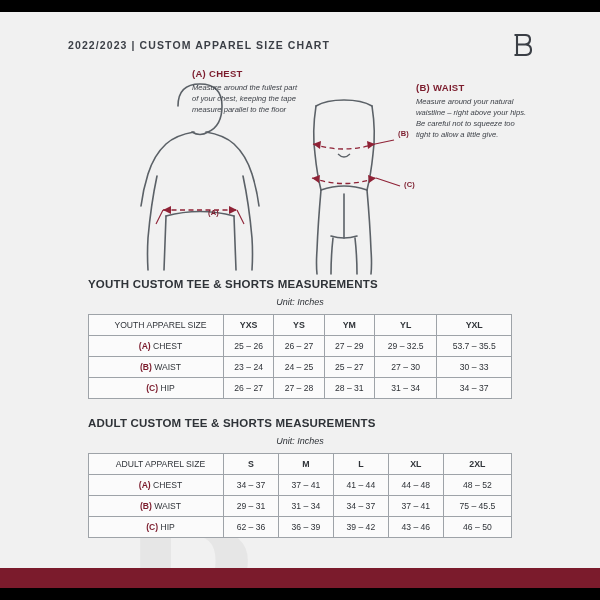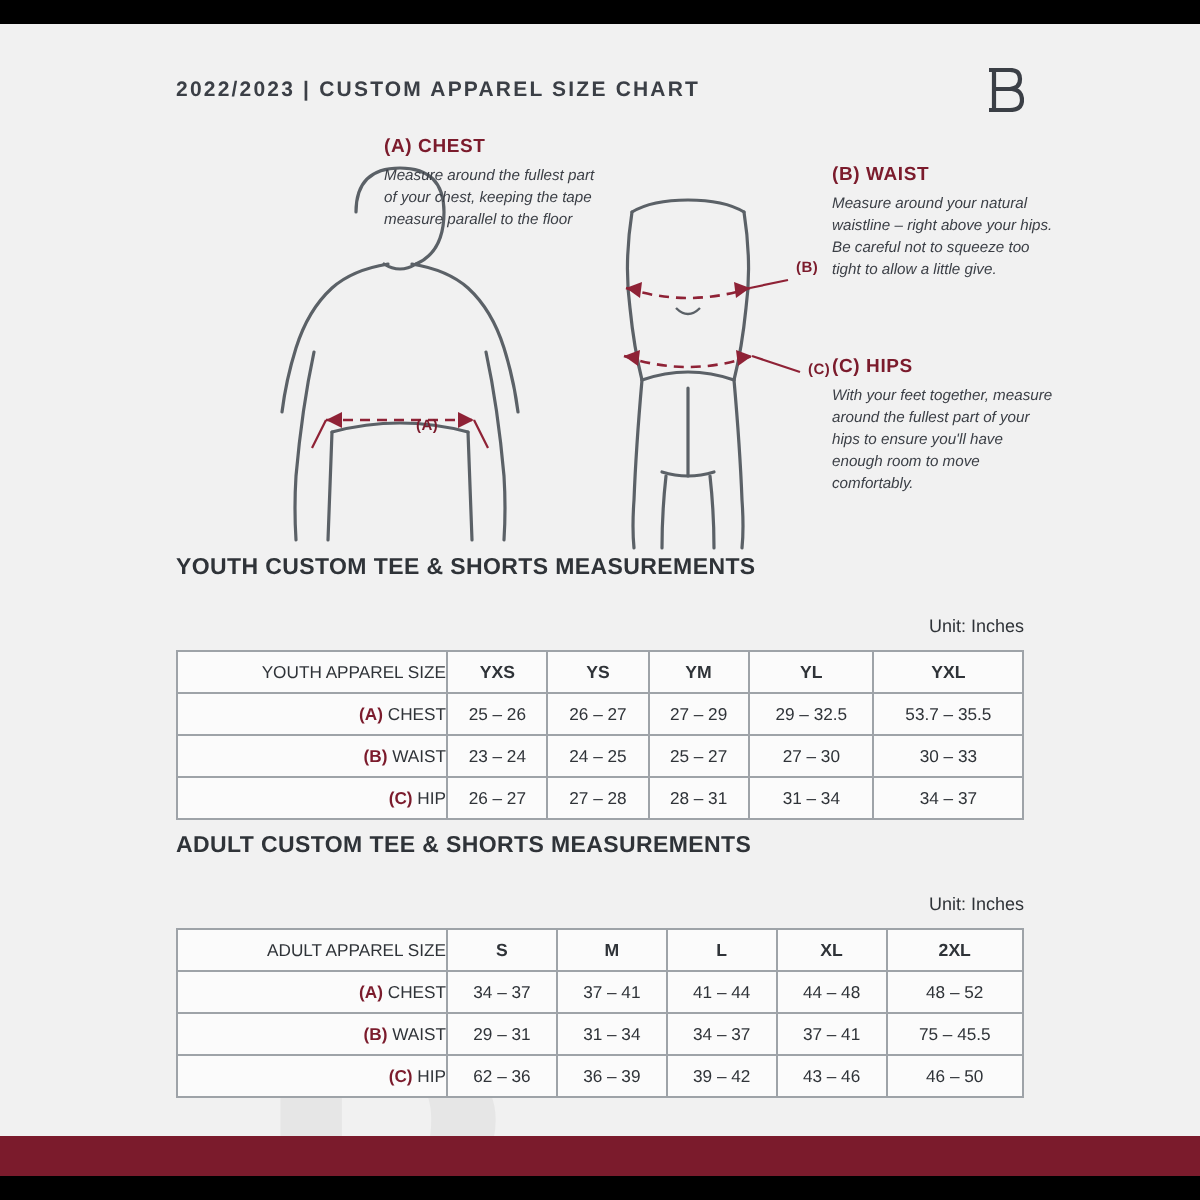--- a/index.html
+++ b/index.html
@@ -33,21 +33,21 @@
     letter-spacing: -6px;
     user-select: none;
   }
   
   .header {
     position: absolute;
     left: 0; top: 12px;
     width: 600px; height: 42px;
     display: flex;
     align-items: center;
-    padding: 0 88px;
+    padding: 0 68px;
     justify-content: space-between;
   }
   .header-title {
     font-size: 10.5px;
     font-weight: 700;
     letter-spacing: 1.1px;
     color: #3b3f46;
     white-space: nowrap;
   }
   .brand {
@@ -103,42 +103,43 @@
   
   .tbl-block { position: absolute; left: 88px; width: 424px; }
   .tbl-title {
     text-align: left;
     font-size: 11.5px;
     font-weight: 700;
     color: #2f3338;
     letter-spacing: .2px;
   }
   .tbl-sub {
-    text-align: right;
+    text-align: center;
     font-size: 9px;
+    font-style: italic;
     color: #2f3338;
-    margin-top: 18px;
+    margin-top: 7px;
     margin-bottom: 7px;
   }
   table {
     width: 100%;
     border-collapse: collapse;
     background: #fbfbfb;
   }
   th, td {
     border: 1px solid #9ea3a8;
     height: 21px;
     font-size: 8.6px;
     color: #2f3338;
     text-align: center;
     vertical-align: middle;
     font-weight: 400;
   }
   th.rowhead, td.rowhead {
-    text-align: right;
+    text-align: center;
     padding-left: 9px;
     width: 135px;
     font-weight: 400;
   }
   thead th { font-weight: 700; font-size: 8.8px; }
   thead th.rowhead { font-weight: 400; font-size: 8.6px; }
   .lbl { color: #7b1b2c; font-weight: 700; }
   .footer-bar {
     position: absolute;
     left: 0; top: 556px;
@@ -244,24 +245,20 @@
       <div class="tag" style="left:344px; top:114px;">(C)</div>
 
       <div class="note note-chest">
         <div class="note-title">(A) CHEST</div>
         <div class="note-body">Measure around the fullest part of your chest, keeping the tape measure parallel to the floor</div>
       </div>
       <div class="note note-waist">
         <div class="note-title">(B) WAIST</div>
         <div class="note-body">Measure around your natural waistline – right above your hips. Be careful not to squeeze too tight to allow a little give.</div>
       </div>
-      <div class="note note-hips">
-        <div class="note-title">(C) HIPS</div>
-        <div class="note-body">With your feet together, measure around the fullest part of your hips to ensure you'll have enough room to move comfortably.</div>
-      </div>
     </div>
 
     <div class="tbl-block" style="top:266px;">
       <div class="tbl-title">YOUTH CUSTOM TEE &amp; SHORTS MEASUREMENTS</div>
       <div class="tbl-sub">Unit: Inches</div>
       <table>
         <thead>
           <tr>
             <th class="rowhead">YOUTH APPAREL SIZE</th>
             <th>YXS</th>

